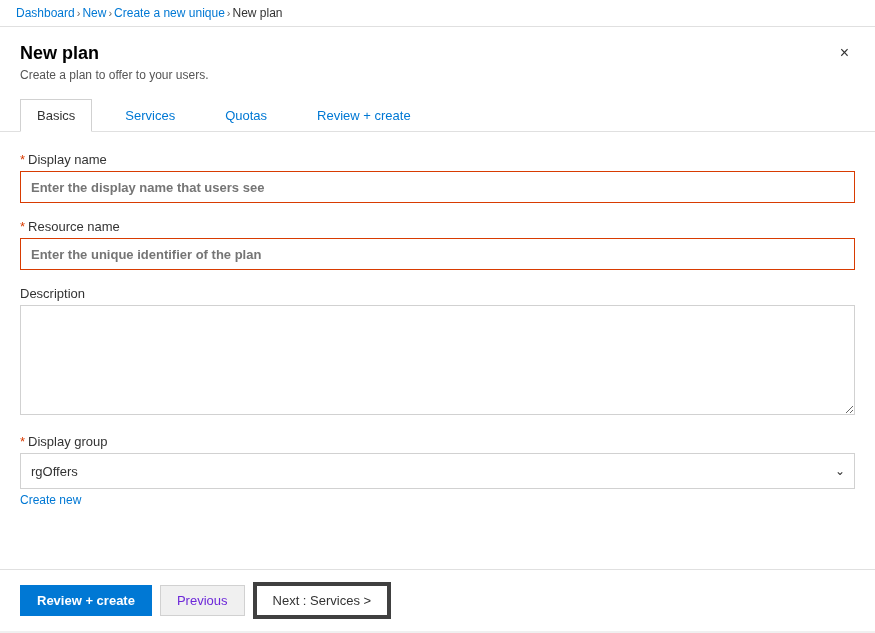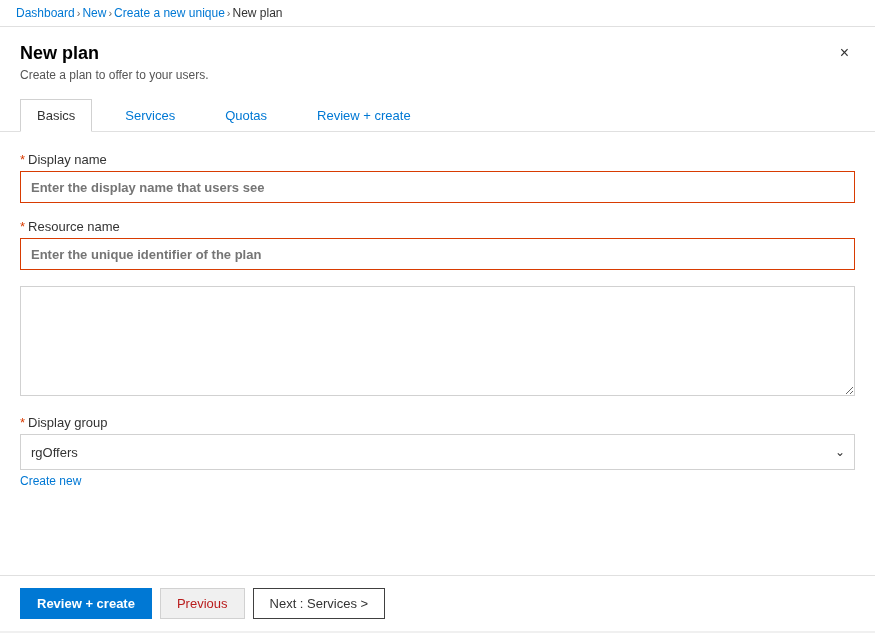--- a/index.html
+++ b/index.html
@@ -199,32 +199,32 @@
       padding: 7px 16px;
       font-size: 13px;
       cursor: pointer;
       font-family: inherit;
       font-weight: 600;
       min-width: 120px;
     }
 
     .btn-secondary {
       background: #f0f0f0;
-      color: #b91c1c;
+      color: #6d28d9;
       border: 1px solid #d1d1d1;
       padding: 7px 16px;
       font-size: 13px;
       cursor: pointer;
       font-family: inherit;
     }
 
     .btn-next {
       background: #fff;
       color: #333;
-      border: 1px solid #404040;
+      border: 4px solid #404040;
       padding: 7px 16px;
       font-size: 13px;
       cursor: pointer;
       font-family: inherit;
     }
 
     .description-label {
       font-size: 13px;
       color: #333;
       margin-bottom: 4px;
@@ -273,20 +273,21 @@
     </div>
 
     <div class="form-group">
       <label class="form-label">
         <span class="required-star">*</span><span>Resource name</span>
       </label>
       <input class="form-input" type="text" value="" placeholder="Enter the unique identifier of the plan" style="">
     </div>
 
     <div class="form-group">
+      <label class="description-label">Description</label>
       <textarea class="form-textarea" style=""></textarea>
     </div>
 
     <div class="form-group">
       <label class="form-label">
         <span class="required-star">*</span><span>Display group</span>
       </label>
       <div class="form-select-wrapper">
         <select class="form-select"><option value="rgOffers">rgOffers</option></select>
         <span class="select-chevron">⌄</span>

